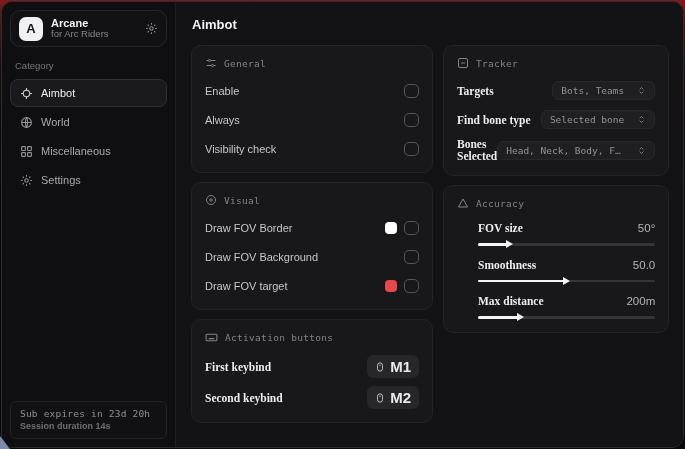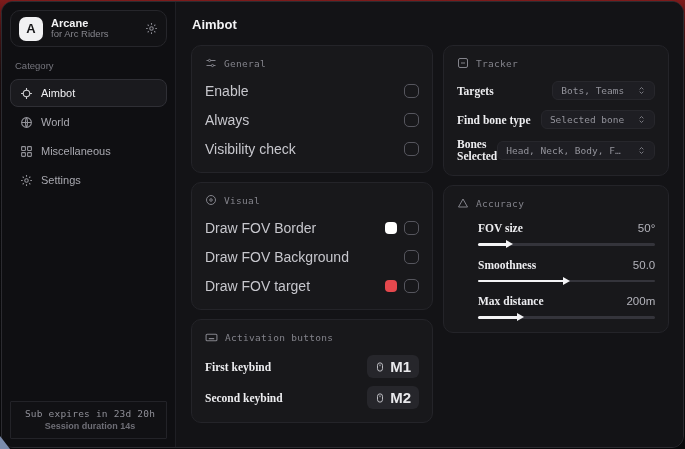--- a/index.html
+++ b/index.html
@@ -56,24 +56,23 @@
     cursor:default;
   }
   .nav-item.selected {
     background:#1a1a1e;
     border-color:#2f2f35;
     color:#f0f0f3;
   }
   .nav-item .ni { display:flex; align-items:center; color:inherit; opacity:.85; }
   .sidebar-footer {
     margin-top:auto;
-    border:1px solid #232328; border-radius:1px;
+    border:1px solid #232328; border-radius:6px;
     background:#111114;
     padding:6px 6px 7px 9px;
-    text-align:center;
   }
   .sf-line1 {
     font-family:"DejaVu Sans Mono", monospace;
     font-size:9.5px; color:#8f8f97; letter-spacing:.2px;
     margin-bottom:2px; white-space:nowrap;
   }
   .sf-line2 { font-size:9px; font-weight:bold; color:#6e6e76; }
   
   .main { flex:1; padding:13px 15px 0 15px; background:#131316; }
   .page-title { font-size:13px; font-weight:bold; color:#f3f3f5; margin:2px 0 13px 1px; }
@@ -90,21 +89,21 @@
     display:flex; align-items:center; gap:7px;
     font-family:"DejaVu Sans Mono", monospace;
     font-size:9.5px; color:#83838b; letter-spacing:.3px;
     margin-bottom:11px;
   }
   .card-header .ci { display:flex; align-items:center; color:#83838b; }
   .row {
     display:flex; align-items:center; justify-content:space-between;
     min-height:21px; margin-top:8px;
   }
-  .row-label { font-size:14px; color:#c7c7cd; }
+  .row-label { font-size:11px; color:#c7c7cd; }
   .row-label.bold { font-weight:bold; color:#ededf0; font-size:11.5px;font-family:Liberation Serif, serif; }
   .row-right { display:flex; align-items:center; gap:7px; }
   .checkbox {
     width:15px; height:14px;
     border:1.5px solid #56565e; border-radius:5px;
     background:transparent;
   }
   .swatch { width:12px; height:12px; border-radius:4px; }
   .keybind {
     display:flex; align-items:center; gap:5px;

